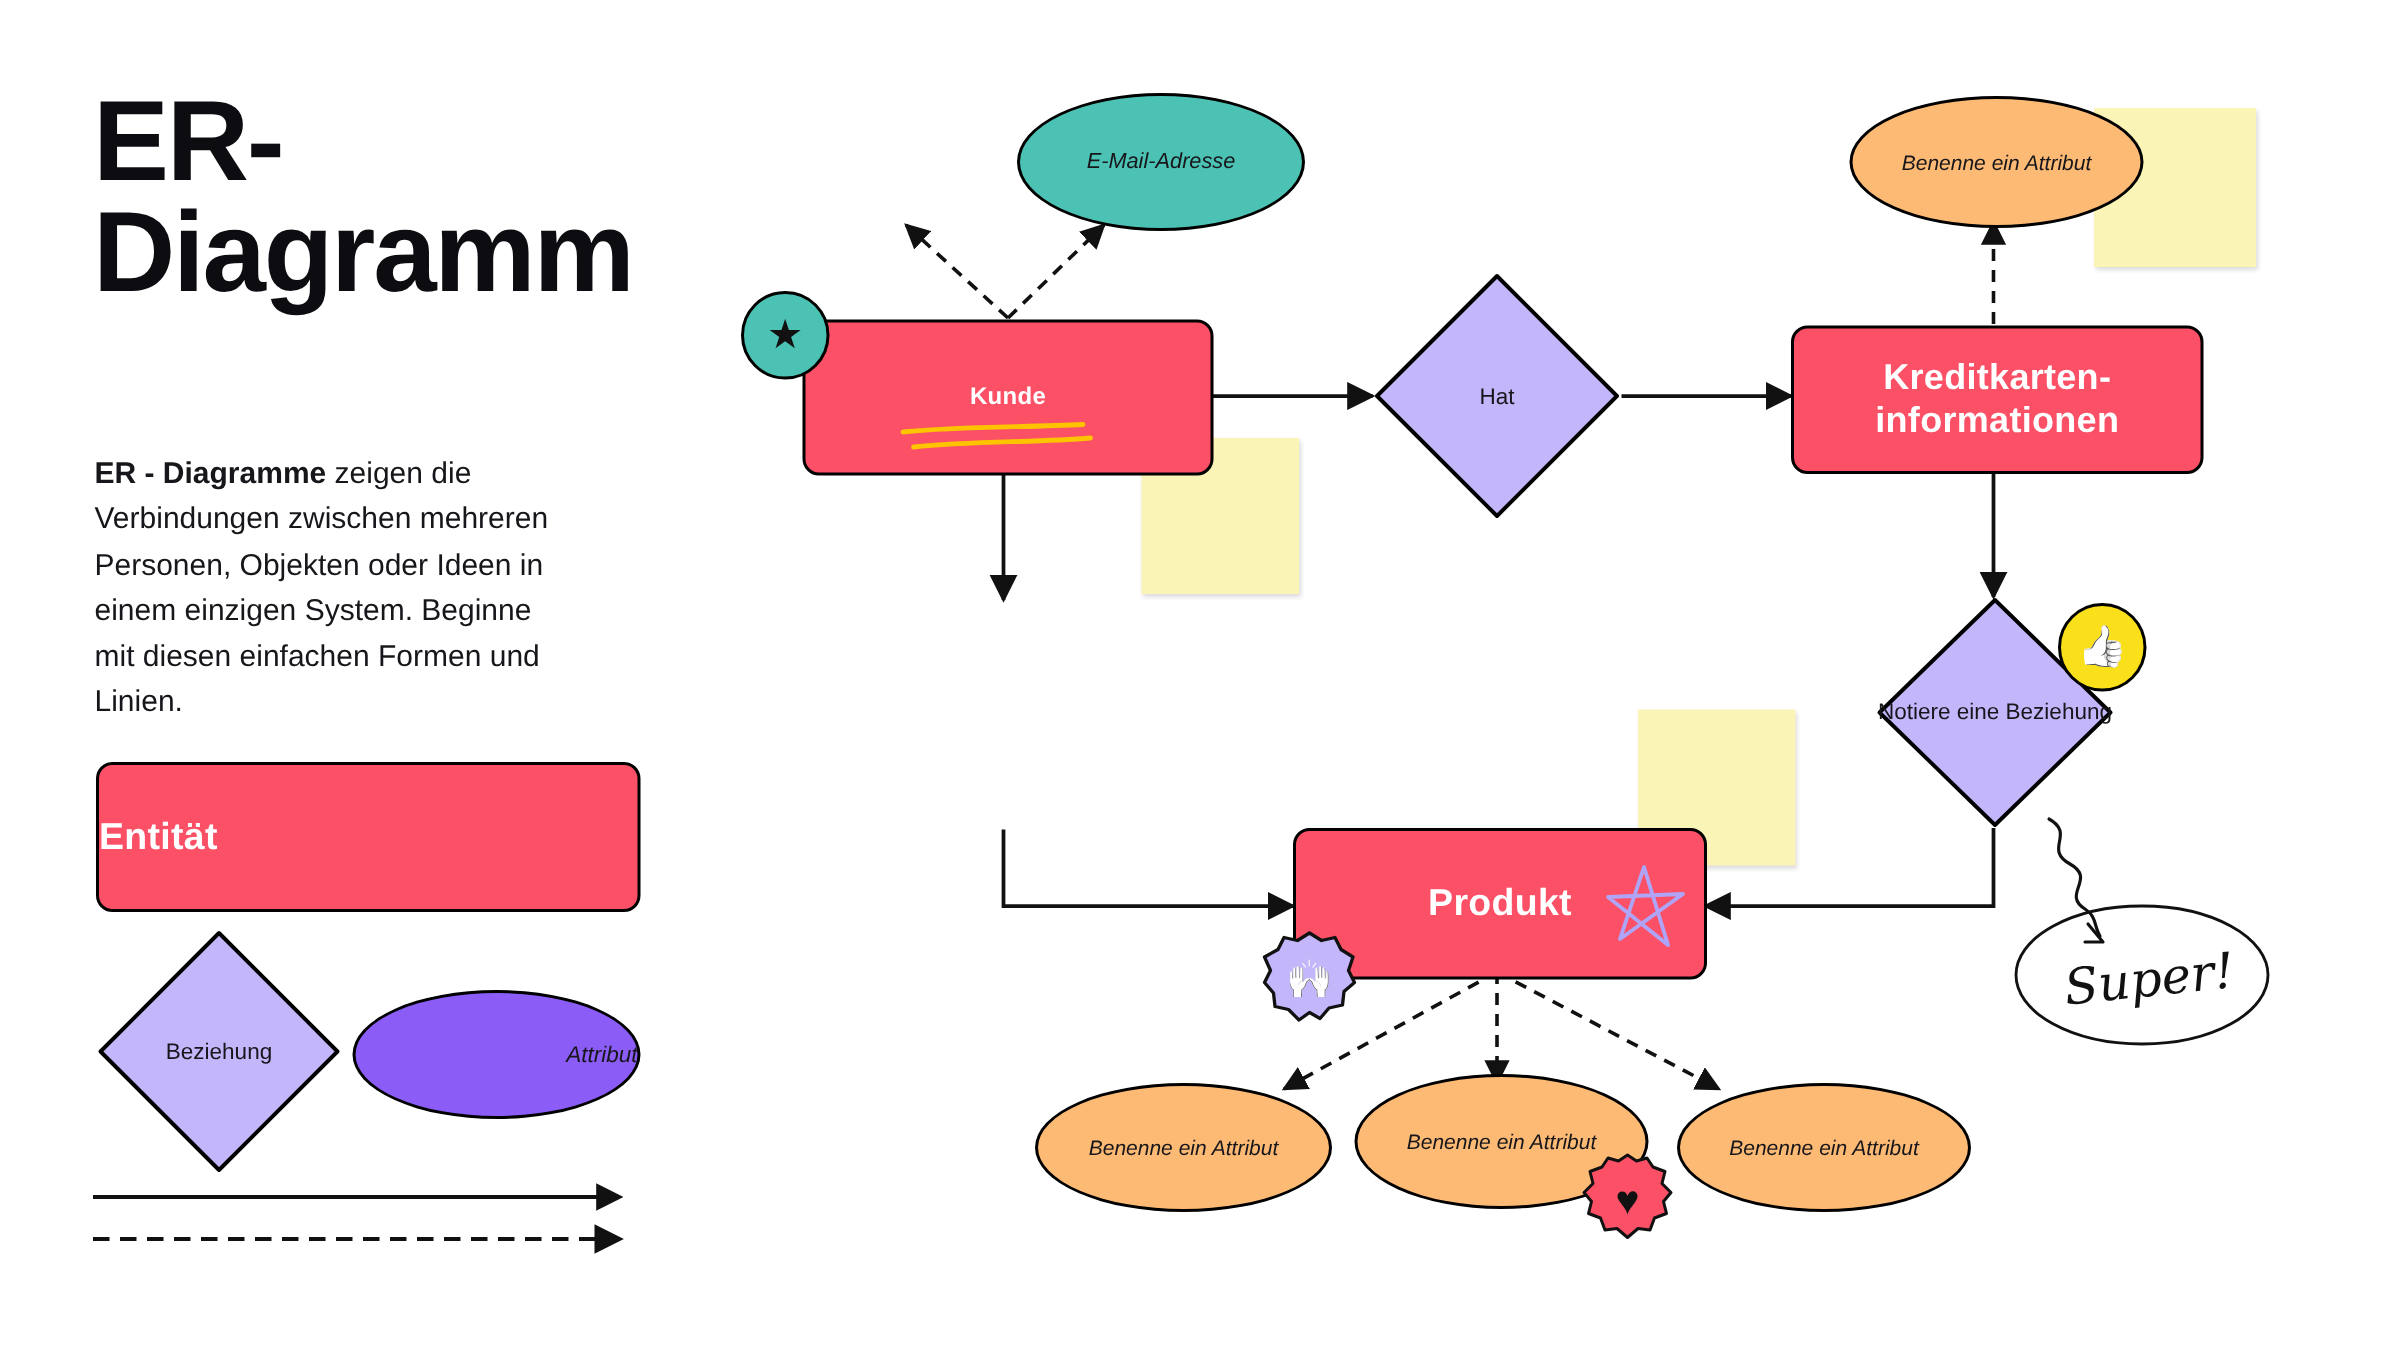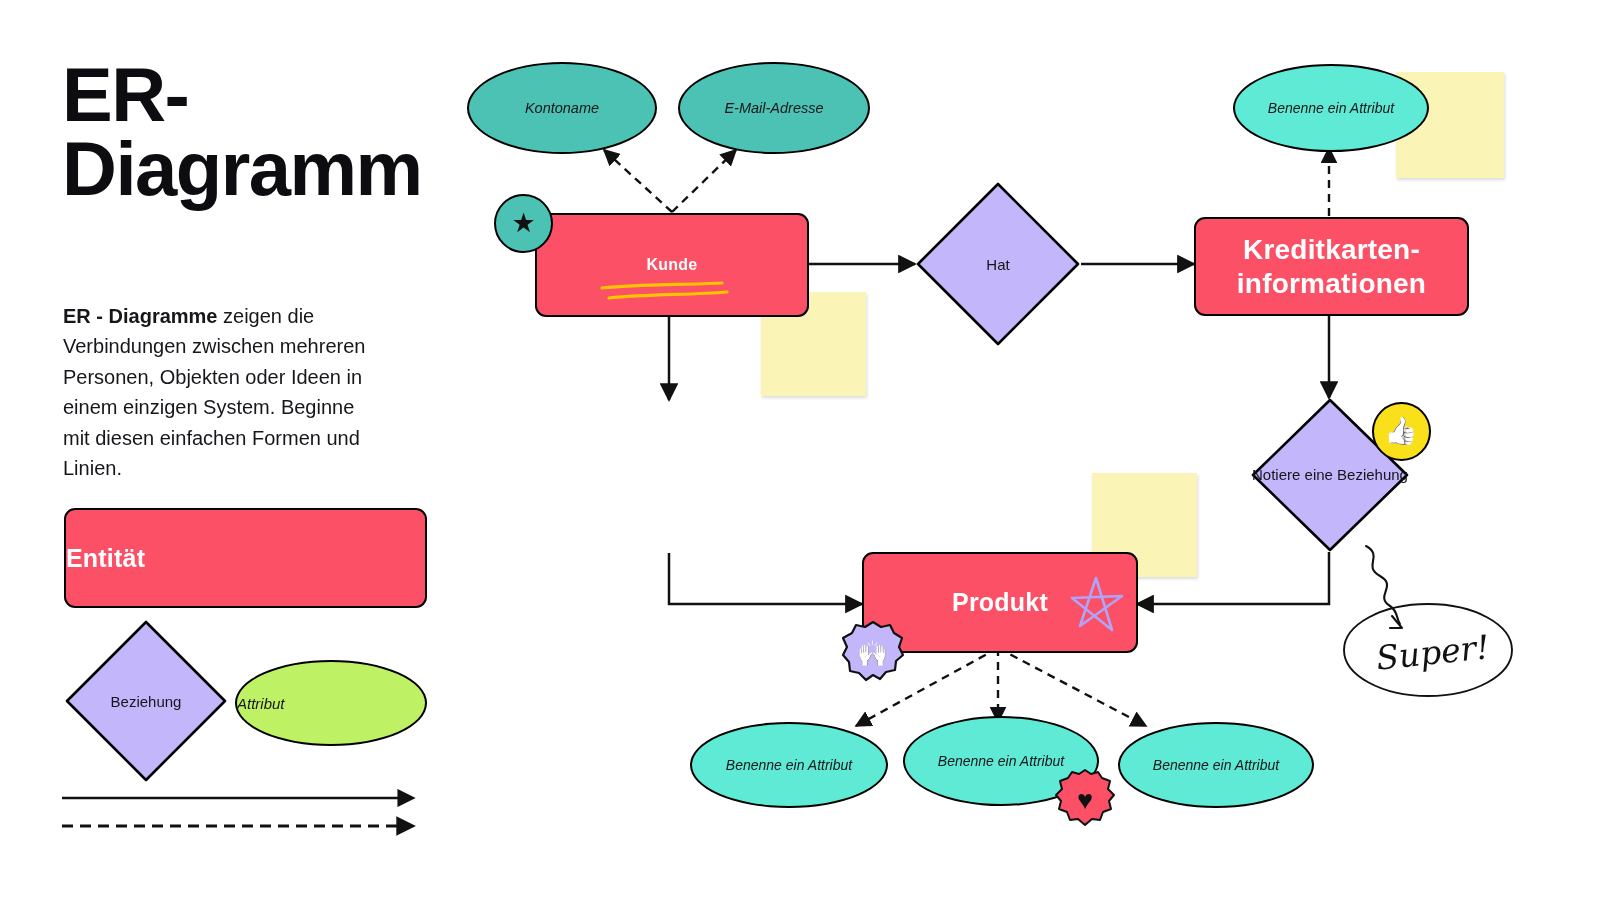--- a/index.html
+++ b/index.html
@@ -12,35 +12,35 @@
   #title .l2{display:block;}
   #desc{position:absolute;left:63px;top:281px;width:320px;font-size:20px;line-height:1.52;color:#17161b;}
   #desc b{font-weight:700;}
   
   .legend-entity{position:absolute;left:64px;top:508px;width:359px;height:96px;
       background:#FB5066;border:2.5px solid #000;border-radius:11px;
       display:flex;align-items:center;justify-content:flex-start;}
   .legend-entity span{color:#fff;font-weight:700;font-size:25px;letter-spacing:.2px;}
   .legend-diamond{position:absolute;left:63px;top:618px;width:166px;height:166px;}
   .legend-ellipse{position:absolute;left:235px;top:660px;width:188px;height:82px;
-      background:#bef264;border:2.5px solid #000;border-radius:50%;
-      display:flex;align-items:center;justify-content:flex-start;}
+      background:#8b5cf6;border:2.5px solid #000;border-radius:50%;
+      display:flex;align-items:center;justify-content:flex-end;}
   .legend-ellipse span{font-style:italic;font-size:15px;color:#17161b;}
   .dia-label{position:absolute;left:0;top:0;width:100%;height:100%;
       display:flex;align-items:center;justify-content:center;font-size:15px;color:#17161b;}
   
   .entity{position:absolute;background:#FB5066;border:2.5px solid #000;border-radius:11px;
       display:flex;align-items:center;justify-content:center;text-align:center;}
   .entity span{color:#fff;font-weight:700;letter-spacing:.2px;}
   .diamond{position:absolute;}
   .ellipse{position:absolute;border:2.5px solid #000;border-radius:50%;
       display:flex;align-items:center;justify-content:center;text-align:center;}
   .ellipse span{font-style:italic;color:#17161b;}
   .ell-teal{background:#4CC2B4;}
-  .ell-yellow{background:#5eead4;}
+  .ell-yellow{background:#fdba74;}
   
   .sticky{position:absolute;background:#FAF5B7;box-shadow:1px 2px 3px rgba(0,0,0,.14);}
   
   .sticker{position:absolute;display:flex;align-items:center;justify-content:center;}
   .sticker-circle{border:2.5px solid #000;border-radius:50%;}
   .st-teal{background:#4CC2B4;}
   .st-yellow{background:#FADF1B;}
   svg{display:block;overflow:visible;}
   .doodle{position:absolute;}
 </style>
@@ -105,23 +105,20 @@
 
     <line x1="669" y1="312" x2="669" y2="400" stroke="#111" stroke-width="2.5" marker-end="url(#ah)"></line>
 
     <path d="M 669 553 L 669 604 L 862 604" fill="none" stroke="#111" stroke-width="2.5" marker-end="url(#ah)"></path>
 
     <line x1="998" y1="648" x2="856" y2="726" stroke="#111" stroke-width="2.4" stroke-dasharray="8 6" marker-end="url(#ahd)"></line>
     <line x1="998" y1="648" x2="998" y2="722" stroke="#111" stroke-width="2.4" stroke-dasharray="8 6" marker-end="url(#ahd)"></line>
     <line x1="998" y1="648" x2="1146" y2="726" stroke="#111" stroke-width="2.4" stroke-dasharray="8 6" marker-end="url(#ahd)"></line>
   </svg>
 
-  <div class="ellipse ell-teal" style="left:467px;top:62px;width:186px;height:88px;">
-    <span style="font-size:14.5px">Kontoname</span>
-  </div>
 
   <div class="ellipse ell-teal" style="left:678px;top:62px;width:188px;height:88px;">
     <span style="font-size:14.5px">E-Mail-Adresse</span>
   </div>
 
   <div class="sticky" style="left:1396px;top:72px;width:108px;height:106px;"></div>
 
   <div class="ellipse ell-yellow" style="left:1233px;top:64px;width:192px;height:84px;">
     <span style="font-size:14px">Benenne ein Attribut</span>
   </div>
@@ -159,21 +156,21 @@
   <div class="entity" style="left:535px;top:213px;width:270px;height:100px;">
     <span style="font-size:16px">Kunde</span>
   </div>
 
   <svg class="doodle" style="left:600px;top:280px;" width="130" height="24">
     <path d="M2 8 C 40 4, 85 5, 122 3" fill="none" stroke="#FFC400" stroke-width="3.2" stroke-linecap="round"></path>
     <path d="M9 18 C 48 14, 92 15, 127 12" fill="none" stroke="#FFC400" stroke-width="3.2" stroke-linecap="round"></path>
   </svg>
 
   <div class="entity" style="left:1194px;top:217px;width:271px;height:95px;flex-direction:column;">
-    <span style="font-size:28px;white-space:pre-line;line-height:1.18">Kreditkarten-
+    <span style="font-size:24px;white-space:pre-line;line-height:1.18">Kreditkarten-
 informationen</span>
   </div>
 
   <div class="entity" style="left:862px;top:552px;width:272px;height:97px;">
     <span style="font-size:25px">Produkt</span>
   </div>
 
   <svg class="doodle" style="left:1062px;top:572px;" width="72" height="68">
     <path d="M34 6 L18 54 L60 24 L10 26 L50 58 Z" fill="none" stroke="#AFA4F8" stroke-width="2.6" stroke-linejoin="round" stroke-linecap="round"></path>
   </svg>

